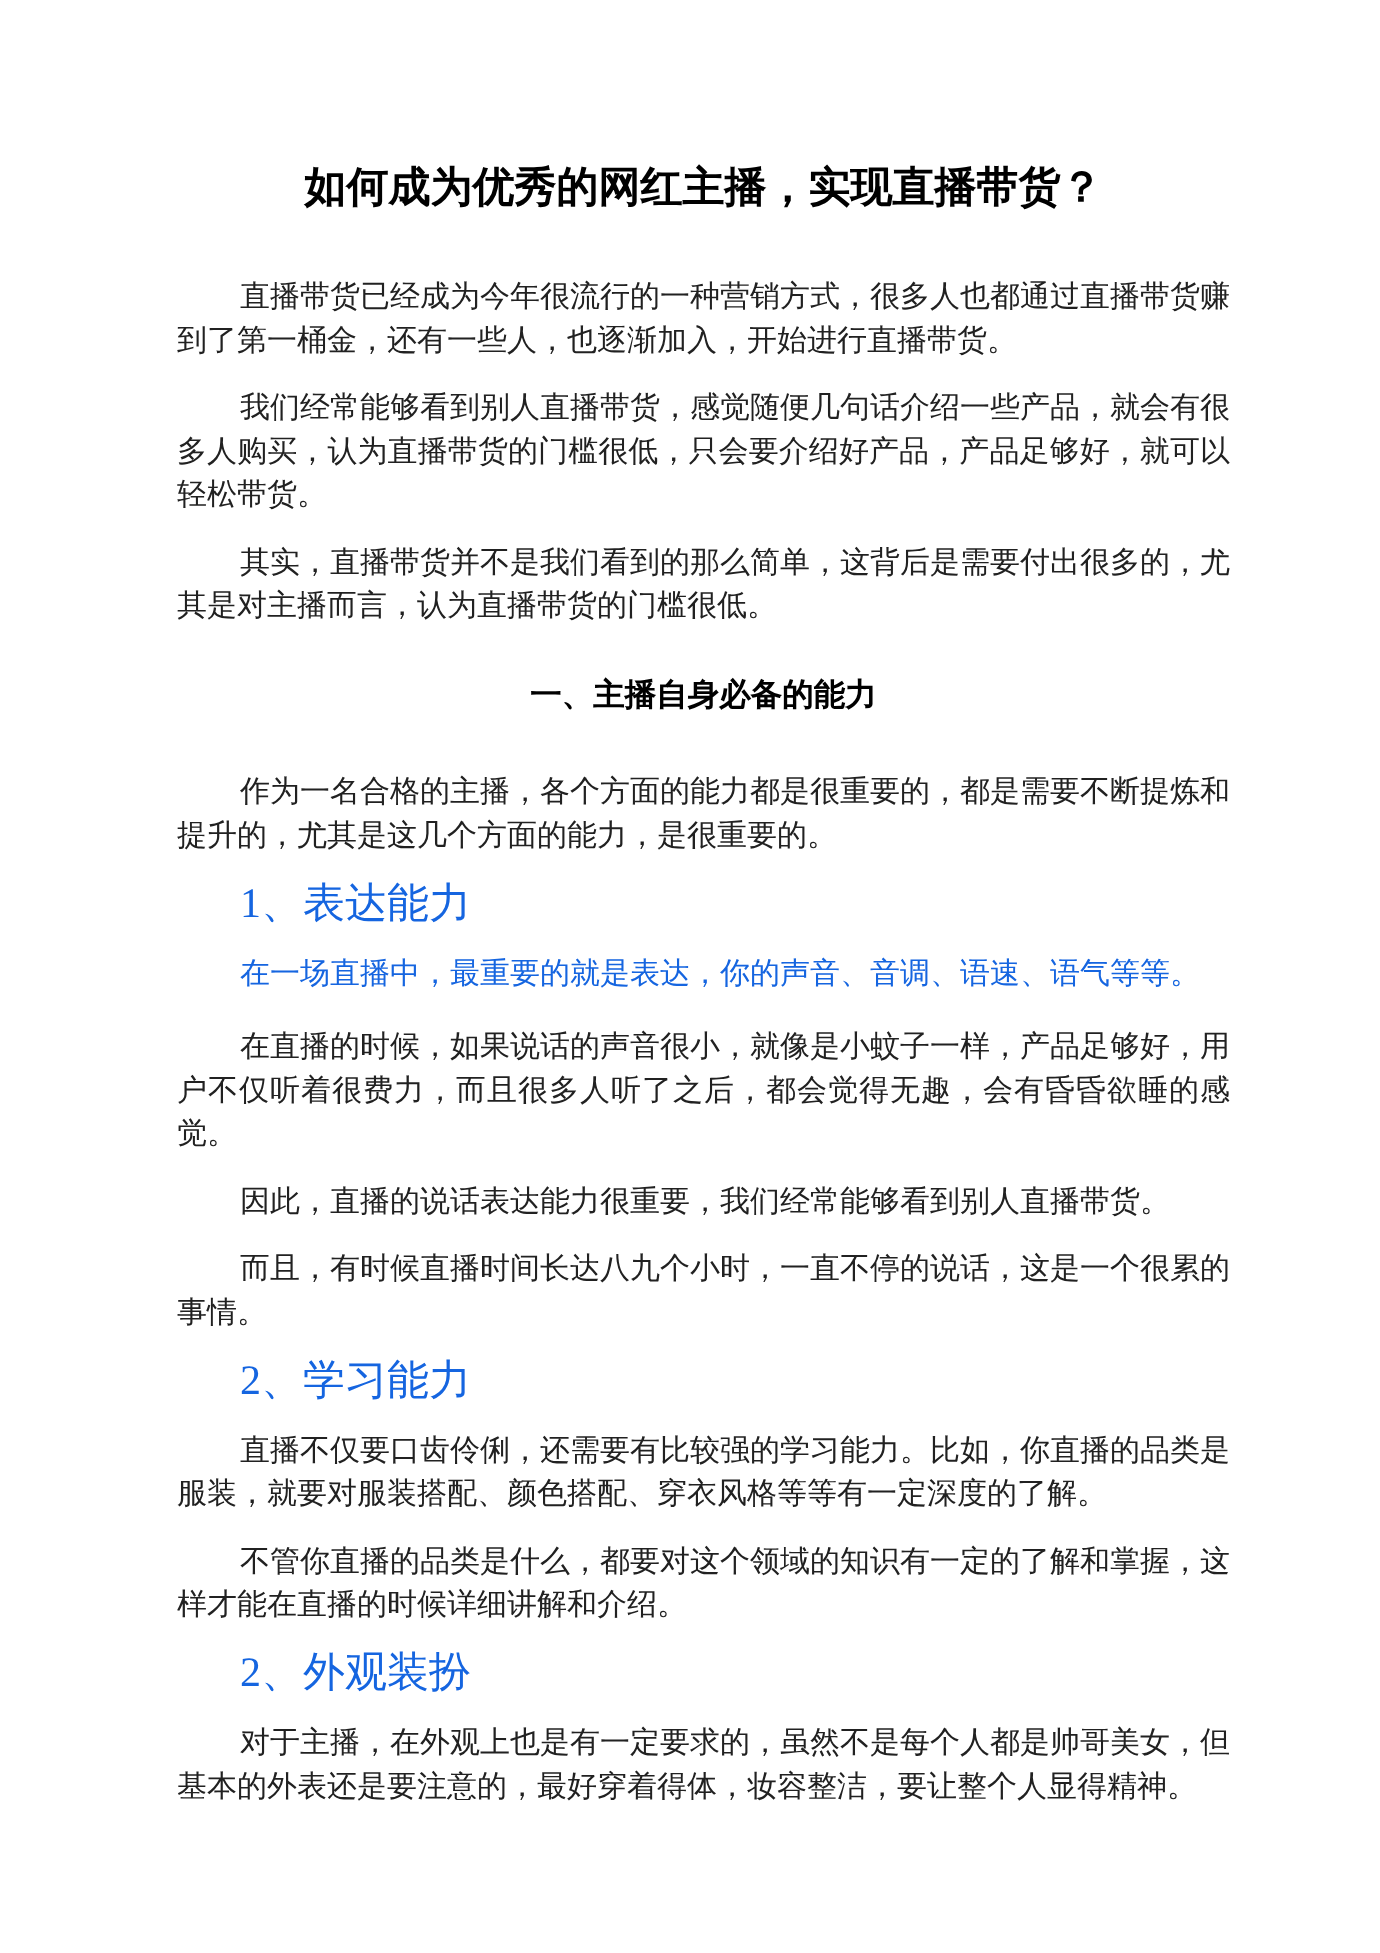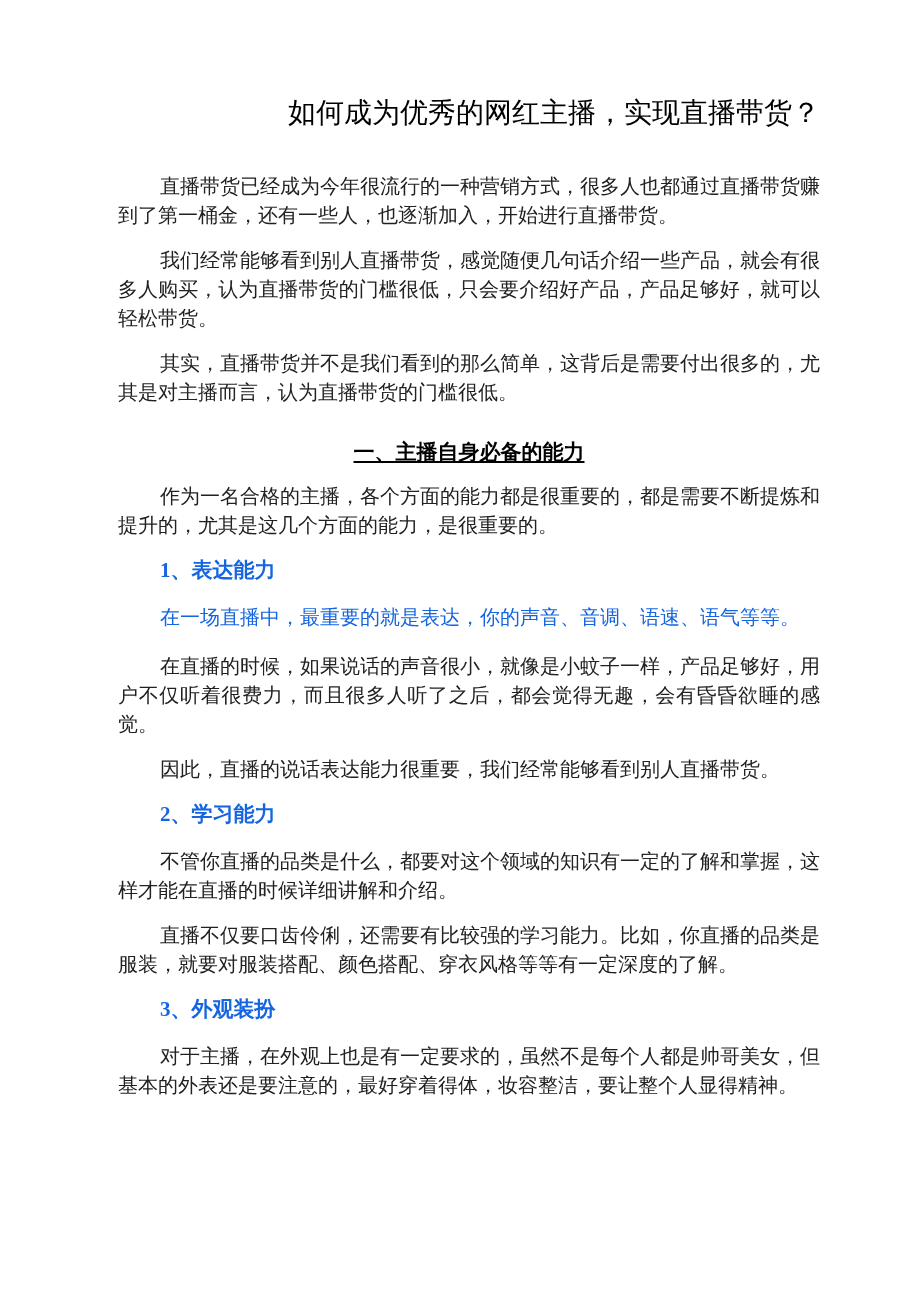--- a/index.html
+++ b/index.html
@@ -15,47 +15,46 @@
   .page {
     width: 920px;
     height: 1302px;
     padding: 96px 100px 0 118px;
     background: #ffffff;
   }
   .doc-title {
     font-family: "Liberation Sans", "DejaVu Sans", sans-serif;
     font-size: 28px;
     line-height: 34px;
-    font-weight: normal;
+    font-weight: bold;
     color: var(--heading-text);
-    text-align: right;
-    margin: 0 0 42px 0;
+    text-align: center;
+    margin: 12px 0 42px 0;
   }
   p.body-par {
     font-size: 20px;
     line-height: 29px;
     color: var(--body-text);
     text-align: justify;
     text-indent: 42px;
     margin: 16px 0 16px 0;
   }
   .section-heading {
     font-family: "Liberation Sans", "DejaVu Sans", sans-serif;
     font-size: 21px;
     line-height: 29px;
     font-weight: bold;
     color: var(--heading-text);
     text-align: center;
-    margin: 30px 0 16px 0;
-    text-decoration: underline;
+    margin: 30px 0 36px 0;
   }
   .sub-heading {
-    font-size: 21px;
+    font-size: 28px;
     line-height: 29px;
-    font-weight: bold;
+    font-weight: normal;
     color: var(--accent);
     text-indent: 42px;
     margin: 14px 0 18px 0;
   }
   p.highlight-par {
     font-size: 20px;
     line-height: 29px;
     font-weight: normal;
     color: var(--accent);
     text-align: justify;
@@ -81,24 +80,25 @@
   <p class="body-par">作为一名合格的主播，各个方面的能力都是很重要的，都是需要不断提炼和提升的，尤其是这几个方面的能力，是很重要的。</p>
 
   <h3 class="sub-heading">1、表达能力</h3>
 
   <p class="highlight-par">在一场直播中，最重要的就是表达，你的声音、音调、语速、语气等等。</p>
 
   <p class="body-par">在直播的时候，如果说话的声音很小，就像是小蚊子一样，产品足够好，用户不仅听着很费力，而且很多人听了之后，都会觉得无趣，会有昏昏欲睡的感觉。</p>
 
   <p class="body-par">因此，直播的说话表达能力很重要，我们经常能够看到别人直播带货。</p>
 
+  <p class="body-par">而且，有时候直播时间长达八九个小时，一直不停的说话，这是一个很累的事情。</p>
 
   <h3 class="sub-heading">2、学习能力</h3>
 
+  <p class="body-par">直播不仅要口齿伶俐，还需要有比较强的学习能力。比如，你直播的品类是服装，就要对服装搭配、颜色搭配、穿衣风格等等有一定深度的了解。</p>
+
   <p class="body-par">不管你直播的品类是什么，都要对这个领域的知识有一定的了解和掌握，这样才能在直播的时候详细讲解和介绍。</p>
 
-  <p class="body-par">直播不仅要口齿伶俐，还需要有比较强的学习能力。比如，你直播的品类是服装，就要对服装搭配、颜色搭配、穿衣风格等等有一定深度的了解。</p>
-
-  <h3 class="sub-heading">3、外观装扮</h3>
+  <h3 class="sub-heading">2、外观装扮</h3>
 
   <p class="body-par">对于主播，在外观上也是有一定要求的，虽然不是每个人都是帅哥美女，但基本的外表还是要注意的，最好穿着得体，妆容整洁，要让整个人显得精神。</p>
 
 </div>
 
 </body></html>

